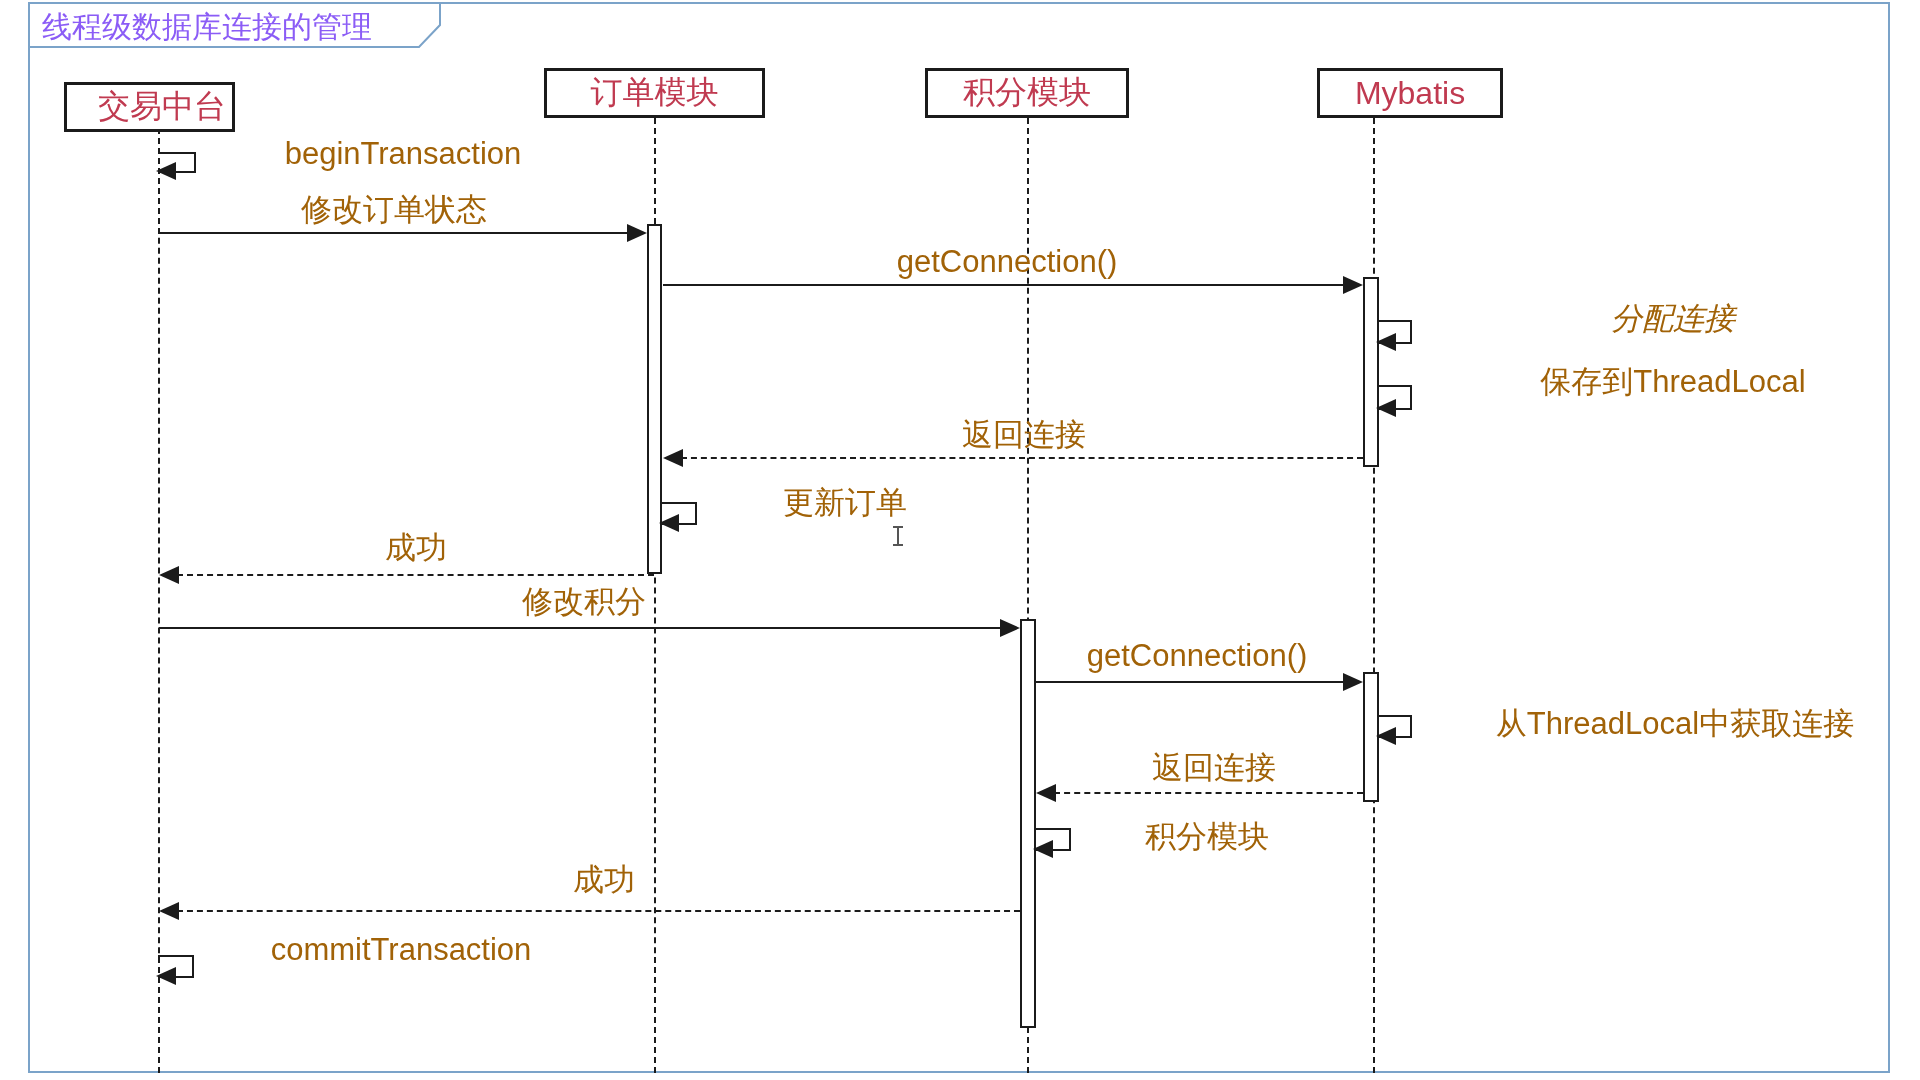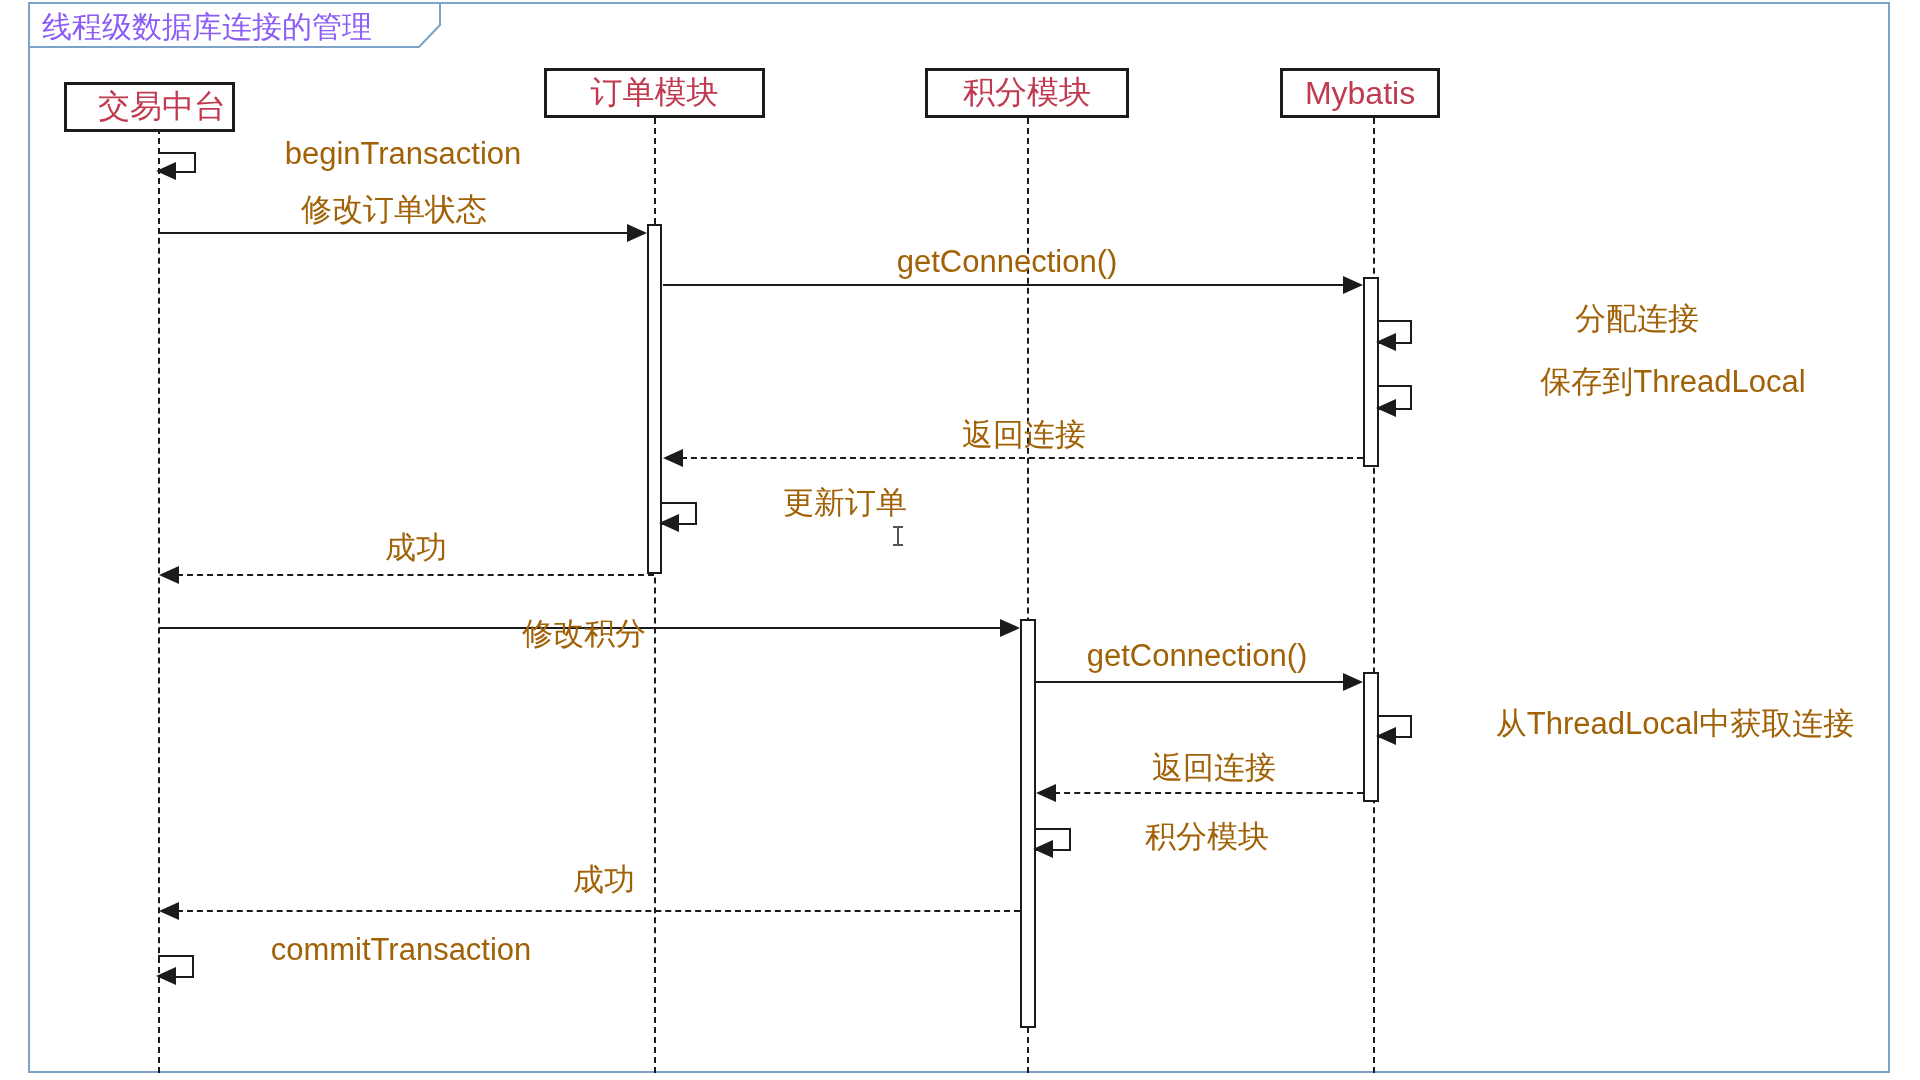--- a/index.html
+++ b/index.html
@@ -75,21 +75,21 @@
 
   <div class="pbox" style="left:64px;top:82px;width:171px;padding-left:25px;">
     <span>交易中台</span>
   </div>
   <div class="pbox" style="left:925px;top:68px;width:204px;">
     <span>积分模块</span>
   </div>
   <div class="pbox" style="left:544px;top:68px;width:221px;">
     <span>订单模块</span>
   </div>
-  <div class="pbox" style="left:1280px;top:68px;width:160px;">
+  <div class="pbox" style="left:1317px;top:68px;width:186px;">
     <span>Mybatis</span>
   </div>
 
   <div class="activation" style="left:647px;top:224px;width:15px;height:350px;"></div>
   <div class="activation" style="left:1363px;top:277px;width:16px;height:190px;"></div>
   <div class="activation" style="left:1020px;top:619px;width:16px;height:409px;"></div>
   <div class="activation" style="left:1363px;top:672px;width:16px;height:130px;"></div>
 
   <div class="selfloop" style="left:158px;top:152px;width:38px;height:21px;"></div>
   <div class="arrow-l" style="left:156px;top:162px;"></div>
@@ -98,21 +98,21 @@
   <div class="msg" style="left:394px;top:210px;">修改订单状态</div>
   <div class="hline solid" style="left:159px;top:232px;width:470px;"></div>
   <div class="arrow-r" style="left:627px;top:224px;"></div>
 
   <div class="msg" style="left:1007px;top:262px;">getConnection()</div>
   <div class="hline solid" style="left:663px;top:284px;width:682px;"></div>
   <div class="arrow-r" style="left:1343px;top:276px;"></div>
 
   <div class="selfloop" style="left:1378px;top:320px;width:34px;height:24px;"></div>
   <div class="arrow-l" style="left:1376px;top:333px;"></div>
-  <div class="msg" style="left:1637px;top:319px;">分配连接</div>
+  <div class="msg" style="left:1673px;top:319px;font-style:italic;">分配连接</div>
 
   <div class="selfloop" style="left:1378px;top:385px;width:34px;height:25px;"></div>
   <div class="arrow-l" style="left:1376px;top:399px;"></div>
   <div class="msg" style="left:1673px;top:382px;">保存到ThreadLocal</div>
 
   <div class="msg" style="left:1024px;top:435px;">返回连接</div>
   <div class="hline dashed" style="left:681px;top:457px;width:682px;"></div>
   <div class="arrow-l" style="left:663px;top:449px;"></div>
 
   <div class="selfloop" style="left:661px;top:502px;width:36px;height:23px;"></div>
@@ -122,21 +122,21 @@
   <div class="ibeam" style="left:891px;top:526px;">
     <div class="cap t"></div>
     <div class="stem"></div>
     <div class="cap b"></div>
   </div>
 
   <div class="msg" style="left:416px;top:548px;">成功</div>
   <div class="hline dashed" style="left:177px;top:574px;width:477px;"></div>
   <div class="arrow-l" style="left:159px;top:566px;"></div>
 
-  <div class="msg" style="left:584px;top:634px;font-family:Liberation Serif, serif;">修改积分</div>
+  <div class="msg" style="left:584px;top:602px;font-family:Liberation Serif, serif;">修改积分</div>
   <div class="hline solid" style="left:159px;top:627px;width:841px;"></div>
   <div class="arrow-r" style="left:1000px;top:619px;"></div>
 
   <div class="msg" style="left:1197px;top:656px;">getConnection()</div>
   <div class="hline solid" style="left:1036px;top:681px;width:309px;"></div>
   <div class="arrow-r" style="left:1343px;top:673px;"></div>
 
   <div class="selfloop" style="left:1378px;top:715px;width:34px;height:23px;"></div>
   <div class="arrow-l" style="left:1376px;top:727px;"></div>
   <div class="msg" style="left:1675px;top:724px;">从ThreadLocal中获取连接</div>

